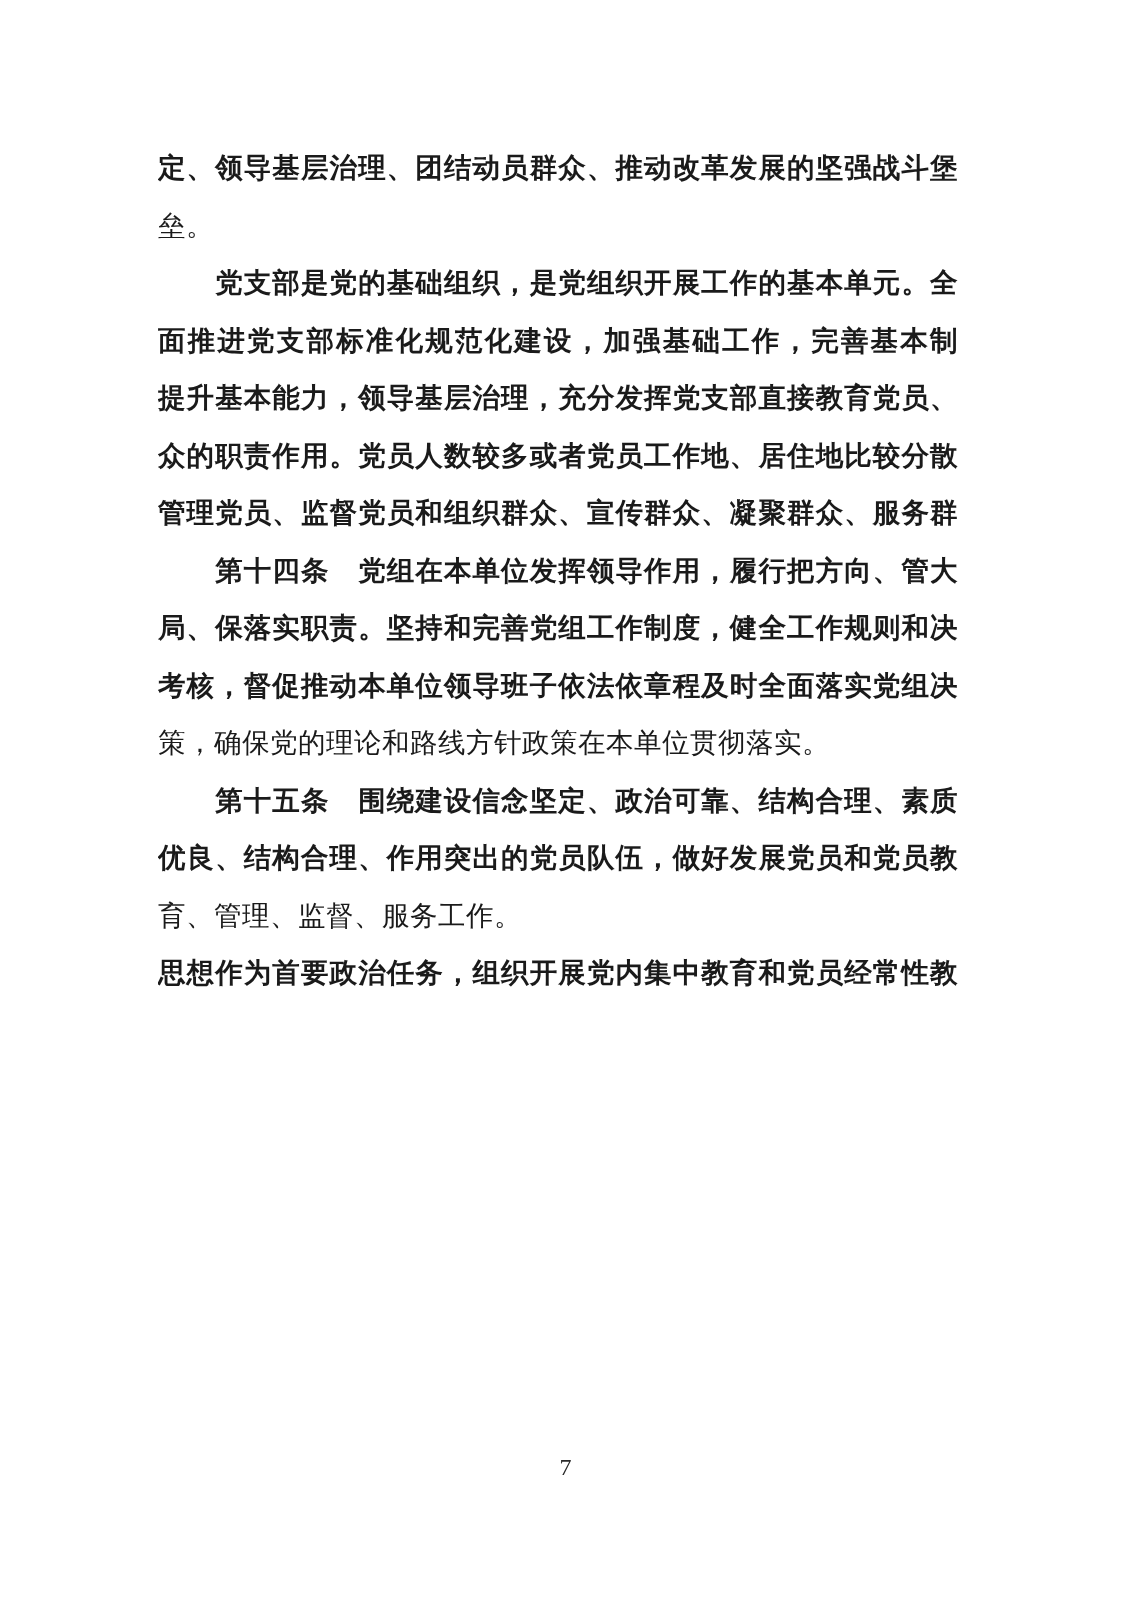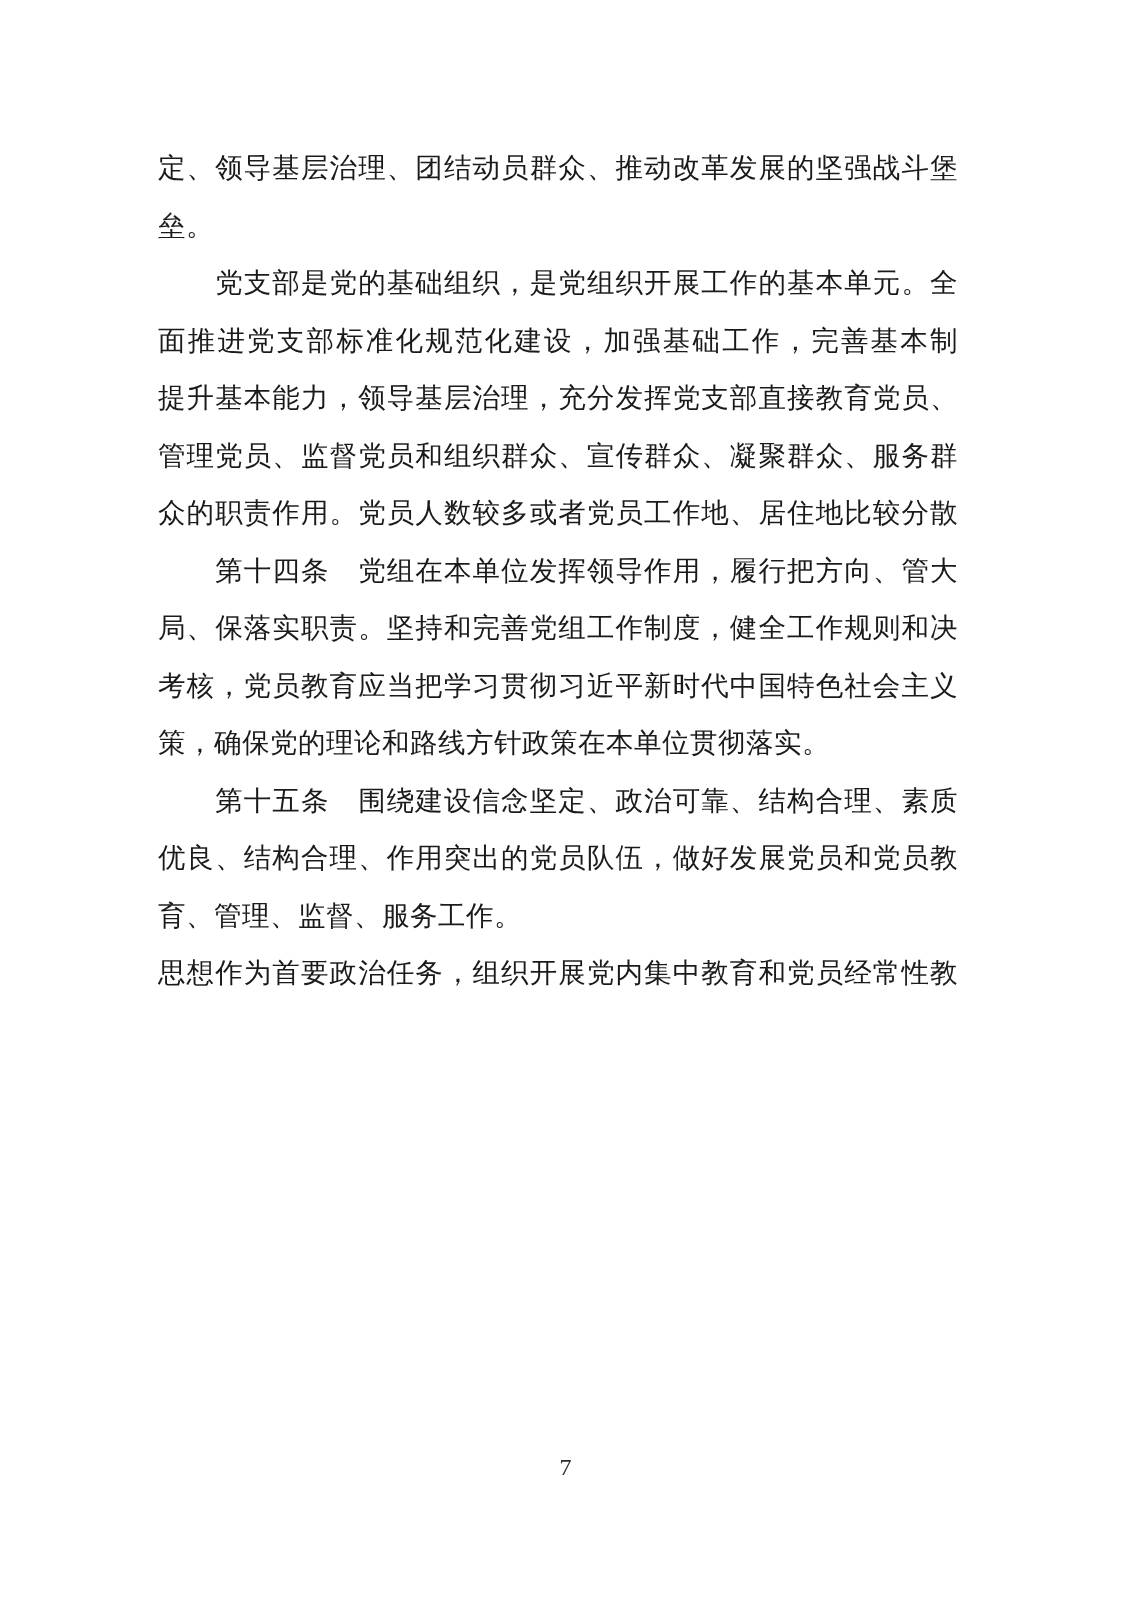--- a/index.html
+++ b/index.html
@@ -34,20 +34,21 @@
     height: 57.5px;
     line-height: 57.5px;
     font-size: 27.5px;
     letter-spacing: 0.5px;
     text-align: justify;
     overflow: hidden;
   }
   .line.fill {
     text-align-last: justify;
     text-justify: inter-character;
+    font-weight: bold;
   }
   .page-footer {
     position: absolute;
     top: 1452px;
     left: 0;
     width: 100%;
     text-align: center;
     font-size: 24px;
     line-height: 30px;
     color: #2a2a2a;
@@ -60,27 +61,27 @@
   <main class="content">
 
   <div class="para">
         <div class="line fill">定、领导基层治理、团结动员群众、推动改革发展的坚强战斗堡</div>
         <div class="line">垒。</div>
       </div>
       <div class="para">
         <div class="line fill">　　党支部是党的基础组织，是党组织开展工作的基本单元。全</div>
         <div class="line fill">面推进党支部标准化规范化建设，加强基础工作，完善基本制度，</div>
         <div class="line fill">提升基本能力，领导基层治理，充分发挥党支部直接教育党员、</div>
+        <div class="line fill">众的职责作用。党员人数较多或者党员工作地、居住地比较分散</div>
         <div class="line fill">管理党员、监督党员和组织群众、宣传群众、凝聚群众、服务群</div>
-        <div class="line fill">众的职责作用。党员人数较多或者党员工作地、居住地比较分散</div>
       </div>
       <div class="para">
         <div class="line fill">　　第十四条　党组在本单位发挥领导作用，履行把方向、管大</div>
         <div class="line fill">局、保落实职责。坚持和完善党组工作制度，健全工作规则和决</div>
-        <div class="line fill">考核，党员教育应当把学习贯彻习近平新时代中国特色社会主义</div>
+        <div class="line fill">考核，督促推动本单位领导班子依法依章程及时全面落实党组决</div>
         <div class="line">策，确保党的理论和路线方针政策在本单位贯彻落实。</div>
       </div>
       <div class="para">
         <div class="line fill">　　第十五条　围绕建设信念坚定、政治可靠、结构合理、素质</div>
         <div class="line fill">优良、结构合理、作用突出的党员队伍，做好发展党员和党员教</div>
         <div class="line">育、管理、监督、服务工作。</div>
       </div>
       <div class="para">
         <div class="line fill">思想作为首要政治任务，组织开展党内集中教育和党员经常性教</div>
       </div>

